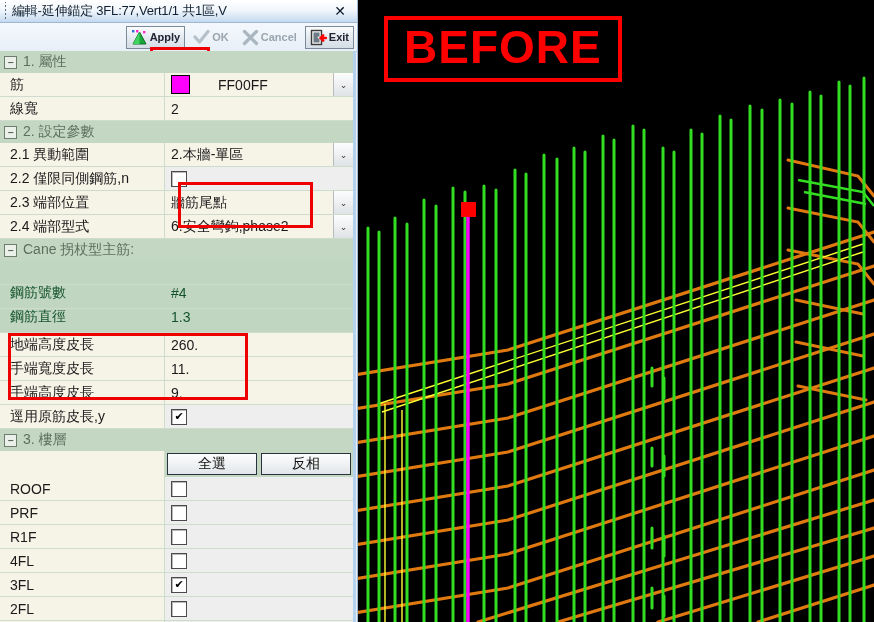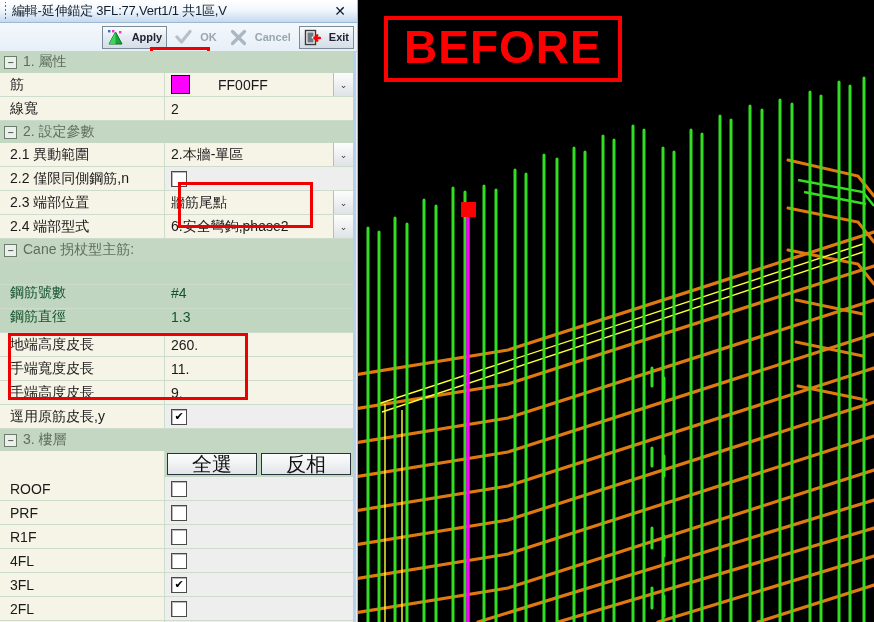--- a/index.html
+++ b/index.html
@@ -40,21 +40,21 @@
   }
 
   
   .toolbar{
     position:relative;height:28px;
     background:linear-gradient(to bottom,#f4f8fc 0%,#e7eff7 100%);
     border-bottom:1px solid #b9c9d8;
     display:flex;align-items:center;justify-content:flex-end;padding-right:3px;
   }
   .tbtn{
-    height:23px;display:flex;align-items:center;gap:8px;
+    height:23px;display:flex;align-items:center;gap:2px;
     padding:0 4px;margin-left:3px;box-sizing:border-box;
     font-size:11px;font-weight:bold;cursor:pointer;
     border:1px solid transparent;background:transparent;color:#223;text-align:center;
   }
   .tbtn.raised{
     border:1px solid #7b8a99;
     background:linear-gradient(to bottom,#fbfcfd 0%,#e4eaf0 50%,#d4dde6 100%);
   }
   .tbtn.disabled{color:#9aa5ae;cursor:default;}
   .tb-ico{width:17px;height:17px;position:relative;flex:none;}
@@ -112,21 +112,21 @@
     display:flex;align-items:center;justify-content:center;
     font-size:11px;line-height:11px;color:#000;cursor:pointer;flex:none;
     box-shadow:inset 1px 1px 0 #b9b9b9;
   }
   .btnrow{height:26px;display:flex;align-items:center;background:#c3d7c3;}
   .btnrow .spacer{width:165px;flex:none;background:#f6f3e7;height:100%;
     border-right:1px solid #cddccd;box-sizing:border-box;}
   .gbtn{
     flex:1;height:22px;margin:12px 2px;box-sizing:border-box;
     border:1px solid #27323c;background:linear-gradient(to bottom,#fdfdfd,#e2e6e9);
-    font-size:20px;color:#111;cursor:pointer;
+    font-size:14px;color:#111;cursor:pointer;
     display:flex;align-items:center;justify-content:center;
   }
   .hl-box{position:absolute;border:3px solid #ee0000;box-sizing:border-box;pointer-events:none;}
 
   
   #viewport{
     position:absolute;left:358px;top:0;width:516px;height:622px;
     background:#000;overflow:hidden;
   }
   .before-badge{

